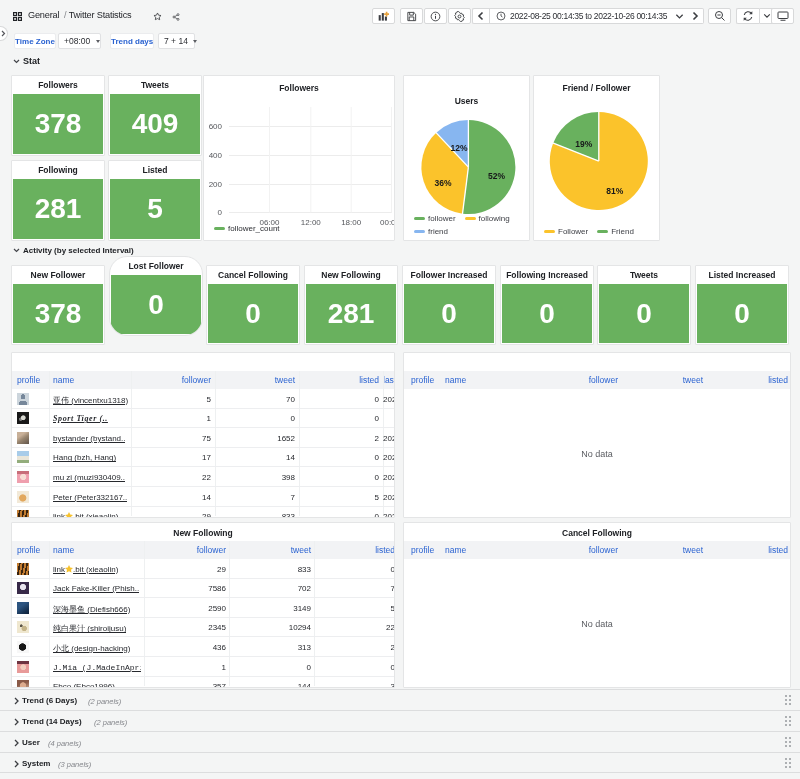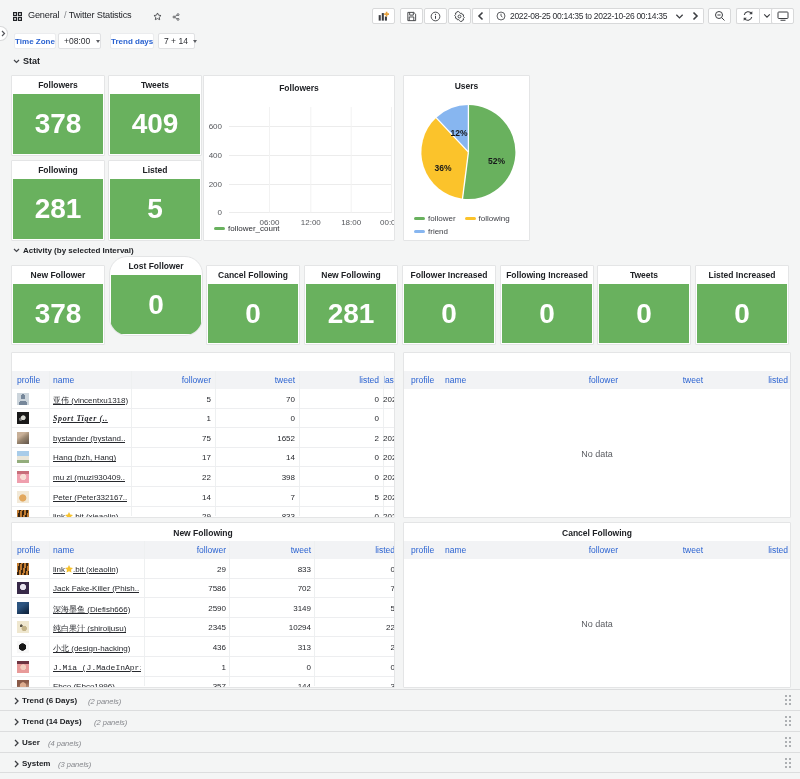--- a/index.html
+++ b/index.html
@@ -209,21 +209,21 @@
         <text x="64.5" y="130">06:00</text>
         <text x="105.8" y="130">12:00</text>
         <text x="146.2" y="130">18:00</text>
         <text x="185" y="130">00:00</text>
       </g>
     </svg>
     <div class="abs" style="left:10px;top:147px;white-space:nowrap;line-height:9px;"><span class="legdash" style="background:#69b15e;"></span><span class="legtxt" style="color:#2c2e33;">follower_count</span></div>
   </div>
 
   <div class="panel" style="left:403px;top:75px;width:127px;height:166px;">
-    <div class="ptitle" style="margin-top:1px;">Users</div>
+    <div class="ptitle" style="margin-top:16px;">Users</div>
     <svg width="125" height="118" viewBox="0 0 125 118" style="display:block;margin-top:-2px;">
       <g transform="translate(0,-19.5)">
         <path d="M64.4 78.6 L64.40 31.60 A47 47 0 1 1 58.51 125.23 Z" fill="#69b15e"></path>
         <path d="M64.4 78.6 L58.51 125.23 A47 47 0 0 1 32.23 44.34 Z" fill="#fbc32b"></path>
         <path d="M64.4 78.6 L32.23 44.34 A47 47 0 0 1 64.40 31.60 Z" fill="#87b6f0"></path>
         <g stroke="#fff" stroke-width="1.3">
         <line x1="64.4" y1="78.6" x2="64.40" y2="31.00"></line>
         <line x1="64.4" y1="78.6" x2="58.43" y2="125.82"></line>
         <line x1="64.4" y1="78.6" x2="31.82" y2="43.90"></line>
         </g>
@@ -231,20 +231,38 @@
       <g font-size="8.5" font-weight="bold" fill="#17181a" text-anchor="middle" transform="translate(0,-19.5)">
         <text x="92.5" y="90.3">52%</text>
         <text x="39" y="97.3">36%</text>
         <text x="55" y="62.4">12%</text>
       </g>
     </svg>
     <div class="abs" style="left:10px;top:138px;white-space:nowrap;line-height:8px;"><span class="legdash" style="background:#69b15e;"></span><span class="legtxt">follower</span><span class="legdash" style="background:#fbc32b;margin-left:9px;"></span><span class="legtxt">following</span></div>
     <div class="abs" style="left:10px;top:151px;white-space:nowrap;line-height:8px;"><span class="legdash" style="background:#87b6f0;"></span><span class="legtxt">friend</span></div>
   </div>
 
+  <div class="panel" style="left:533px;top:75px;width:127px;height:166px;">
+    <div class="ptitle" style="margin-top:3px;">Friend / Follower</div>
+    <svg width="125" height="125" viewBox="0 0 125 125" style="display:block;margin-top:-2px;">
+      <g transform="translate(0,-19.5)">
+        <path d="M64.8 85.6 L64.80 36.60 A49 49 0 1 1 19.24 67.56 Z" fill="#fbc32b"></path>
+        <path d="M64.8 85.6 L19.24 67.56 A49 49 0 0 1 64.80 36.60 Z" fill="#69b15e"></path>
+        <g stroke="#fff" stroke-width="1.3">
+        <line x1="64.8" y1="85.6" x2="64.80" y2="36.00"></line>
+        <line x1="64.8" y1="85.6" x2="18.68" y2="67.34"></line>
+        </g>
+      </g>
+      <g font-size="8.5" font-weight="bold" fill="#17181a" text-anchor="middle" transform="translate(0,-19.5)">
+        <text x="80.8" y="118.7">81%</text>
+        <text x="49.8" y="71.8">19%</text>
+      </g>
+    </svg>
+    <div class="abs" style="left:10px;top:151px;white-space:nowrap;line-height:8px;"><span class="legdash" style="background:#fbc32b;"></span><span class="legtxt">Follower</span><span class="legdash" style="background:#69b15e;margin-left:9px;"></span><span class="legtxt">Friend</span></div>
+  </div>
 
 
   <div class="sechead" style="left:13px;top:246px;font-size:8px;"><svg width="7" height="5" viewBox="0 0 7 5" style="margin-right:3px;">
         <path fill="none" stroke="#44464b" stroke-width="1.2" d="M1 1l2.5 2.5L6 1"></path>
       </svg>Activity (by selected Interval)</div>
   <div class="panel" style="left:11px;top:265px;width:94px;height:80px;">
     <div class="ptitle">New Follower</div>
       <div class="statbody">
         <span class="statnum">378</span>
       </div>

